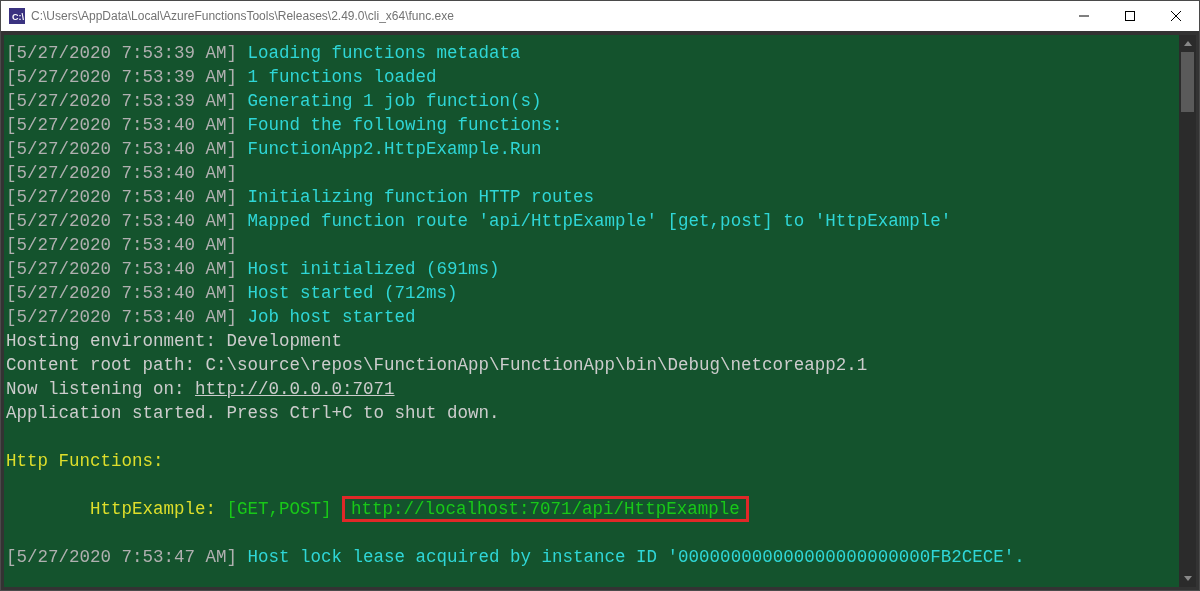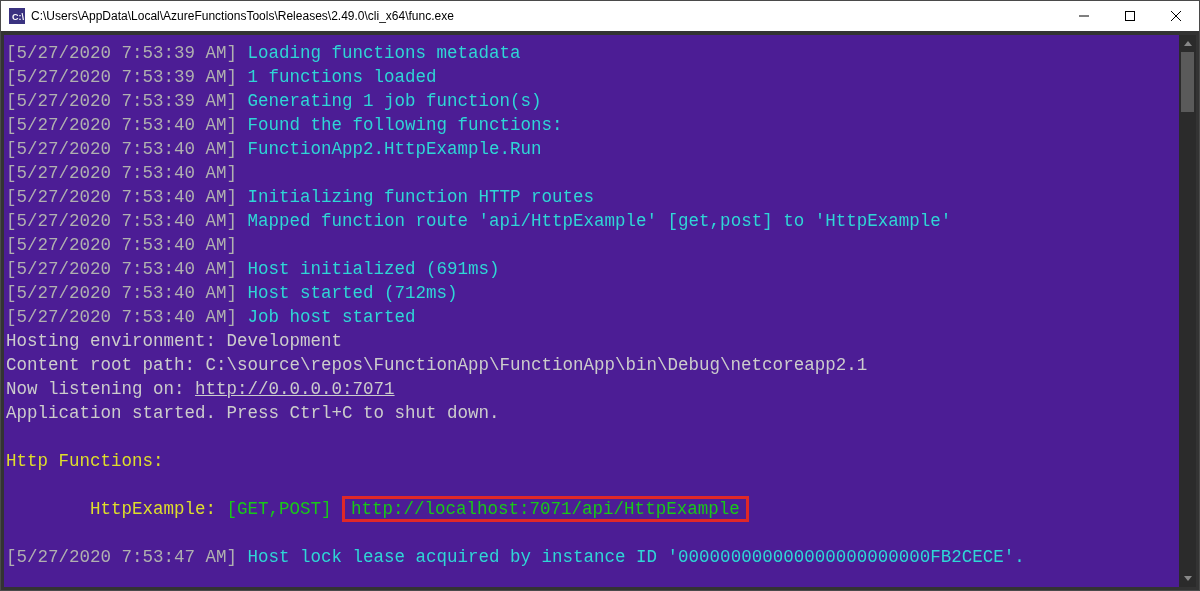--- a/index.html
+++ b/index.html
@@ -27,21 +27,21 @@
   .title-icon {
     width: 16px;
     height: 16px;
     margin: 0 6px 0 8px;
     display: inline-flex;
     align-items: center;
     justify-content: center;
   }
   .title-text {
     font-size: 12px;
-    color: #000000;
+    color: #737373;
     white-space: nowrap;
   }
   .title-controls {
     margin-left: auto;
     display: flex;
     height: 100%;
   }
   .title-btn {
     width: 46px;
     height: 100%;
@@ -52,21 +52,21 @@
   }
   .title-btn svg { display: block; }
 
   .term-wrap {
     position: absolute;
     top: 30px;
     left: 0;
     right: 0;
     bottom: 0;
     display: flex;
-    background: #4c1d95;
+    background: #14532d;
     box-sizing: border-box;
     border: 3px solid #333333;
     border-top-width: 4px;
   }
   .term {
     flex: 1;
     white-space: pre;
     font-family: Consolas, "Courier New", monospace;
     font-size: 17.5px;
     line-height: 24px;

